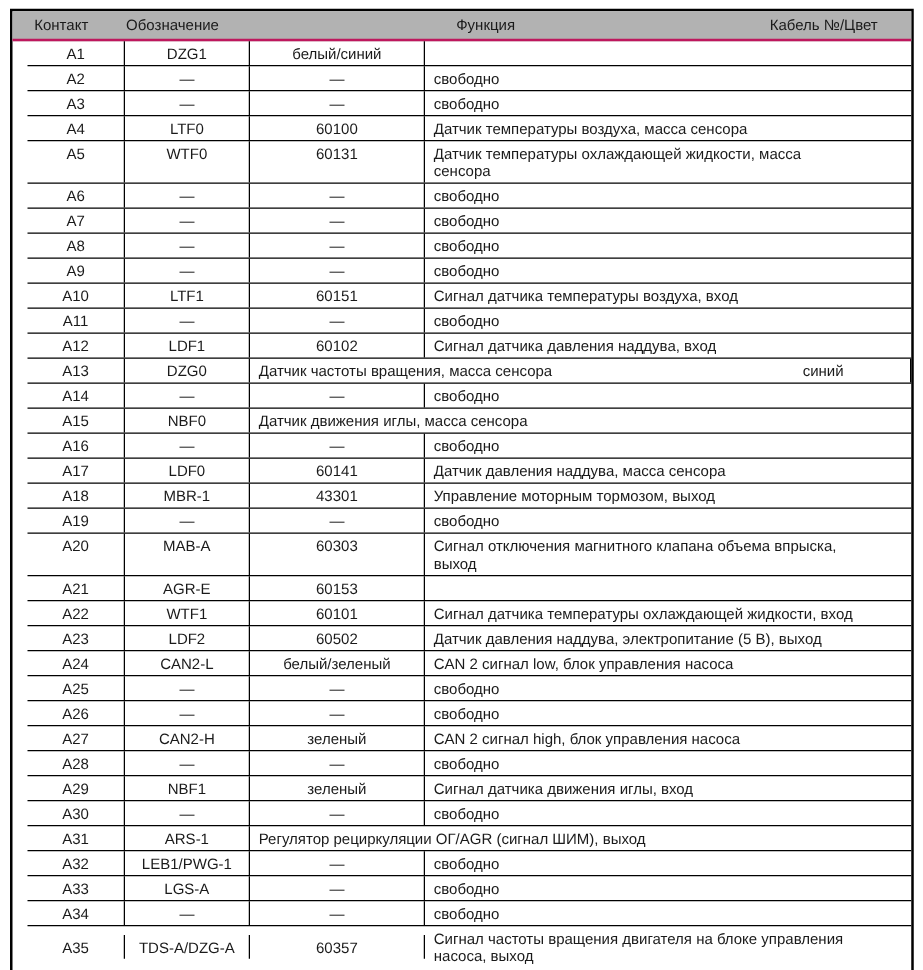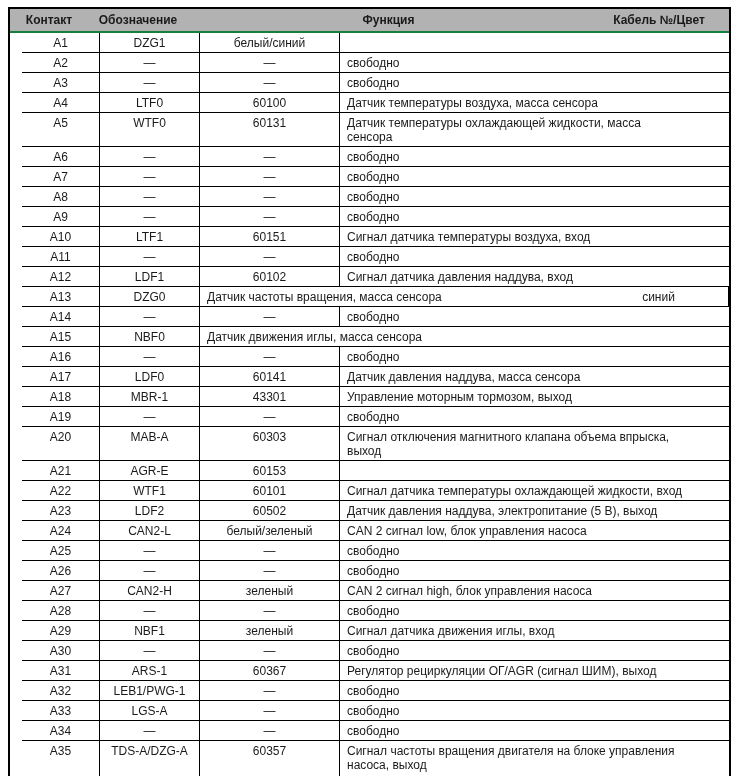--- a/index.html
+++ b/index.html
@@ -15,35 +15,36 @@
     padding: 7px 7px 0 8px;
     overflow: hidden;
   }
   .pin-table {
     border: 2px solid #000000;
     background: #ffffff;
   }
   .header-row {
     display: flex;
     background: #b2b2b2;
-    border-bottom: 2px solid #15803d;
-    font-weight: bold;
+    border-bottom: 2px solid #be185d;
+    font-weight: normal;
   }
   .header-row .cell {
     border-right: none;
     text-align: center;
     padding: 4px 0 4px 0;
   }
   .row {
     display: flex;
     border-bottom: 1px solid #000000;
     margin-left: 12px;
   }
   .row:last-child {
     border-bottom: none;
+    align-items: center;
   }
   .cell {
     box-sizing: border-box;
     font-size: 12px;
     line-height: 14px;
     color: #1a1a1a;
     padding: 3px 4px 2px 4px;
   }
   .c1 { width: 78px; }
   .c2 { width: 100px; }
@@ -254,21 +255,20 @@
         </div>
         <div class="row">
           <div class="cell c1">A30</div>
           <div class="cell c2">—</div>
           <div class="cell c3">—</div>
           <div class="cell c4">свободно</div>
         </div>
         <div class="row">
           <div class="cell c1">A31</div>
           <div class="cell c2">ARS-1</div>
-          <div class="cell c3">60367</div>
           <div class="cell c4">Регулятор рециркуляции ОГ/AGR (сигнал ШИМ), выход</div>
         </div>
         <div class="row">
           <div class="cell c1">A32</div>
           <div class="cell c2">LEB1/PWG-1</div>
           <div class="cell c3">—</div>
           <div class="cell c4">свободно</div>
         </div>
         <div class="row">
           <div class="cell c1">A33</div>

